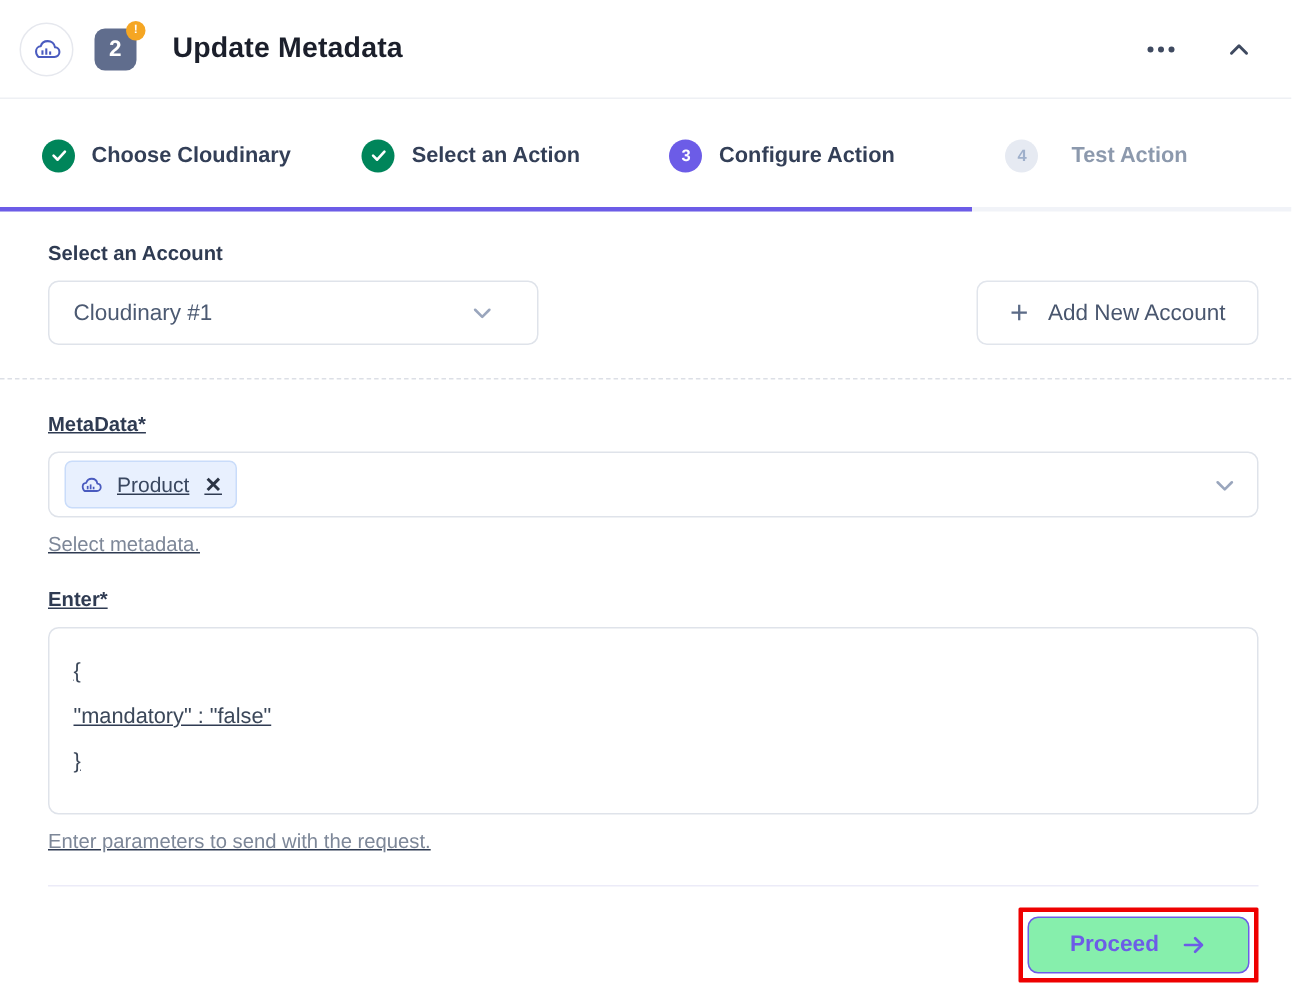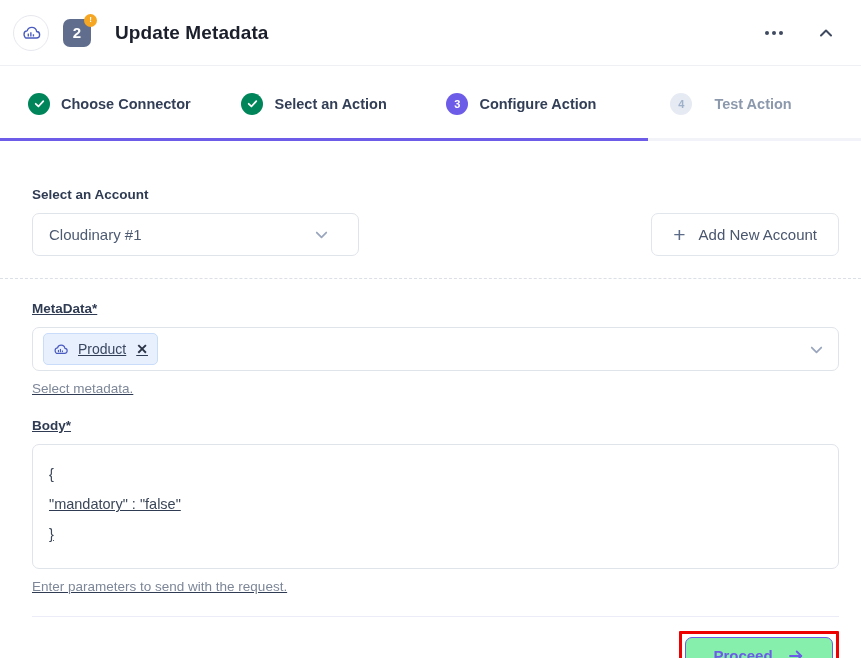--- a/index.html
+++ b/index.html
@@ -136,21 +136,20 @@
   }
 
   
   .content { padding: 0; background: #fff; }
 
   .section-account {
     padding: 20px 22px 22px 32px;
     display: flex;
     align-items: flex-end;
     justify-content: space-between;
-    margin-top: 26px;
   }
   .field-label {
     font-size: 13.5px;
     font-weight: bold;
     color: #2f3b52;
     margin-bottom: 11px;
   }
   .select-box {
     width: 327px;
     height: 43px;
@@ -327,21 +326,21 @@
 </div>
 
 <div class="stepper">
 
   <div class="step s1">
     <div class="step-circle done">
       <svg width="13" height="13" viewBox="0 0 24 24" fill="none" stroke="#ffffff" stroke-width="3.2" stroke-linecap="round" stroke-linejoin="round" aria-hidden="true">
         <polyline points="5 12.5 10 17.5 19 7.5"></polyline>
       </svg>
     </div>
-    <div class="step-label">Choose Connector</div>
+    <div class="step-label">Choose Cloudinary</div>
   </div>
 
   <div class="step s2">
     <div class="step-circle done">
       <svg width="13" height="13" viewBox="0 0 24 24" fill="none" stroke="#ffffff" stroke-width="3.2" stroke-linecap="round" stroke-linejoin="round" aria-hidden="true">
         <polyline points="5 12.5 10 17.5 19 7.5"></polyline>
       </svg>
     </div>
     <div class="step-label">Select an Action</div>
   </div>
@@ -404,21 +403,21 @@
         <span class="chev">
           <svg width="19" height="19" viewBox="0 0 24 24" fill="none" stroke="#9aa6bd" stroke-width="2.2" stroke-linecap="round" stroke-linejoin="round" aria-hidden="true">
             <polyline points="6 9.5 12 15.5 18 9.5"></polyline>
           </svg>
         </span>
       </div>
       <div class="help-text">Select metadata.</div>
     </div>
 
     <div class="body-block">
-      <div class="field-label">Body*</div>
+      <div class="field-label">Enter*</div>
       <div class="code-area">{
 "mandatory" : "false"
 }</div>
       <div class="help-text">Enter parameters to send with the request.</div>
     </div>
 
     <div class="footer-sep"></div>
   </div>
 
   <div class="footer">

